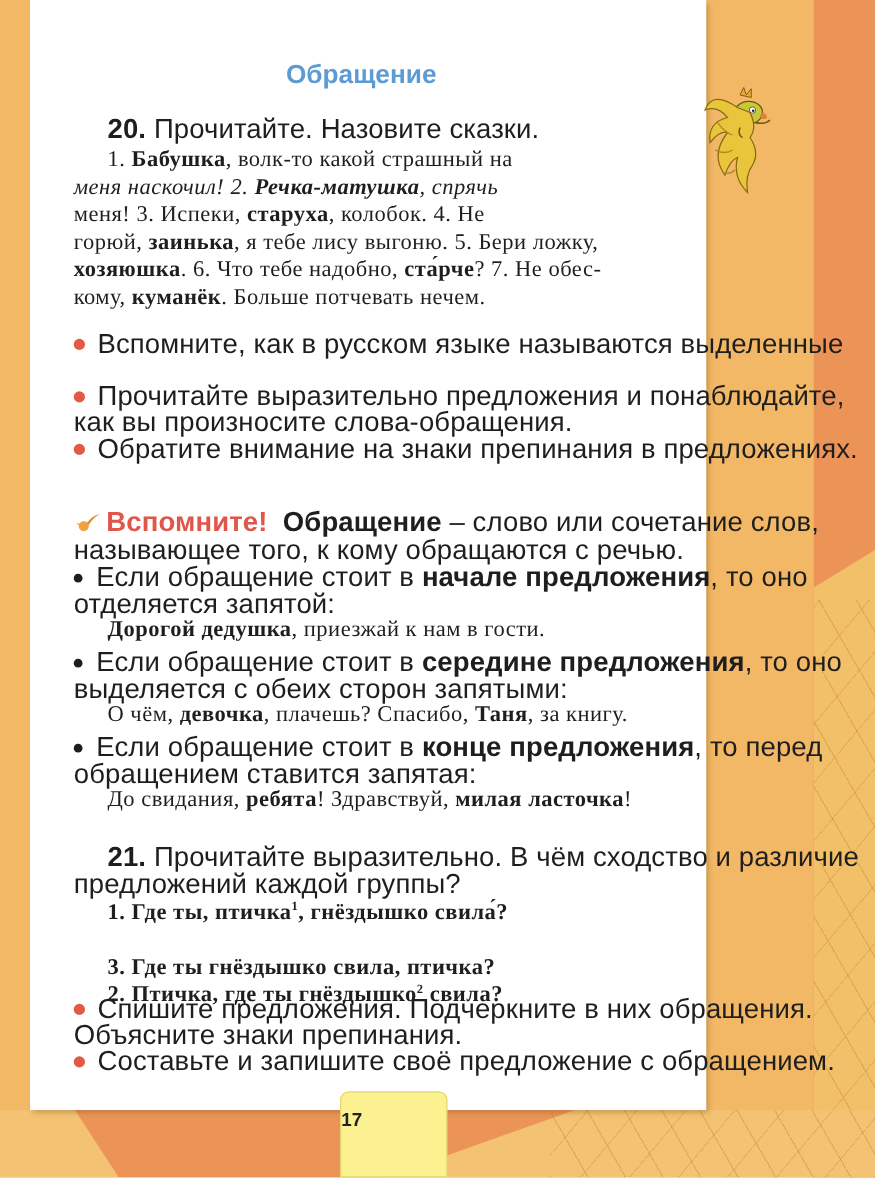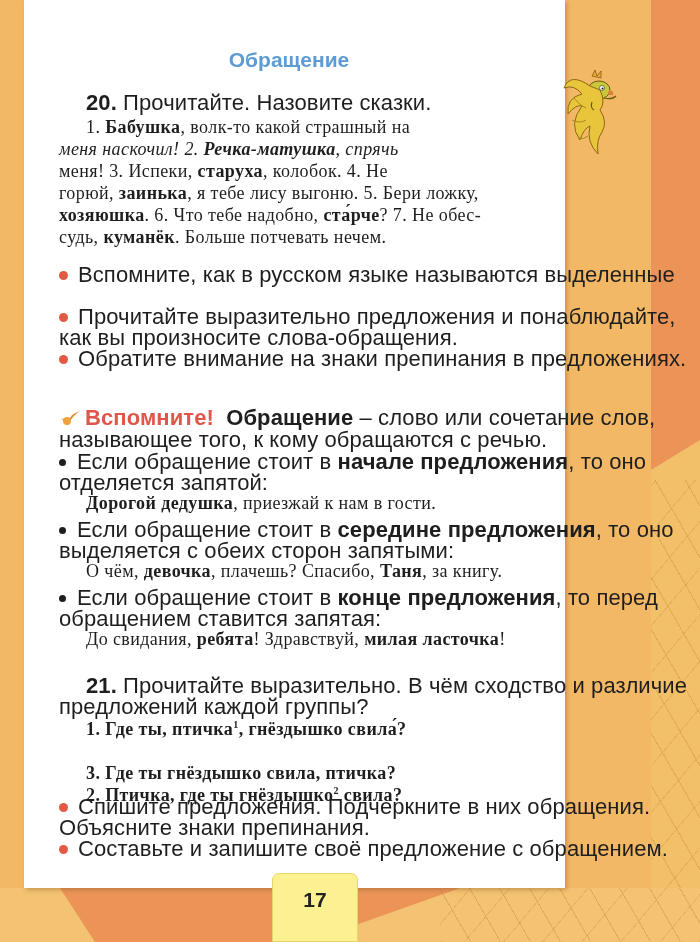--- a/index.html
+++ b/index.html
@@ -43,24 +43,24 @@
     background: #ffffff;
     box-shadow: 2px 2px 4px rgba(120,80,20,0.35);
     margin-left: 24px;
   }
 
   .page-tab {
     position: absolute; left: 272px; top: 873px; width: 86px; height: 69px;
     background: #fbf190;
     border-radius: 7px 7px 0 0;
     border: 1px solid #e6d66c;
-    text-align: center;
+    text-align: left;
     font-family: "Liberation Sans", sans-serif;
     font-weight: bold;
-    font-size: 21px;
+    font-size: 15px;
     padding-top: 14px;
     color: #222;
   }
 
   .title {
     position: absolute; left: 0; top: 48px; width: 530px;
     text-align: center;
     font-family: "Liberation Sans", sans-serif;
     font-weight: bold; font-size: 21px;
     color: #5c9bd3;
@@ -118,21 +118,21 @@
     <span class="ex-num">20.</span>
     <span>Прочитайте. Назовите сказки.</span>
   </div>
 
   <div id="ex20-text">
       <div class="line serif" style="left: 62px; top: 117px;"><span>1. </span><b>Бабушка</b><span>, волк-то какой страшный на</span></div>
       <div class="line serif" style="left: 35px; top: 139px; font-style: italic;"><span>меня наскочил! 2. </span><b>Речка-матушка</b><span>, спрячь</span></div>
       <div class="line serif" style="left: 35px; top: 161px;"><span>меня! 3. Испеки, </span><b>старуха</b><span>, колобок. 4. Не</span></div>
       <div class="line serif" style="left: 35px; top: 183px;"><span>горюй, </span><b>заинька</b><span>, я тебе лису выгоню. 5. Бери ложку,</span></div>
       <div class="line serif" style="left: 35px; top: 205px;"><b>хозяюшка</b><span>. 6. Что тебе надобно, </span><b>ста́рче</b><span>? 7. Не обес-</span></div>
-      <div class="line serif" style="left: 35px; top: 227px;"><span>судь, </span><b>куманёк</b><span>. Больше потчевать нечем.</span></div>
+      <div class="line serif" style="left: 35px; top: 227px;"><span>кому, </span><b>куманёк</b><span>. Больше потчевать нечем.</span></div>
     </div>
 
   <div class="line sans bullet-red" style="left:35px; top:262px;"><span>Вспомните, как в русском языке называются выделенные</span></div>
   <div class="line sans bullet-red" style="left:35px; top:304px;"><span>Прочитайте выразительно предложения и понаблюдайте,</span></div>
   <div class="line sans bullet-red" style="left:35px; top:346px;"><span>Обратите внимание на знаки препинания в предложениях.</span></div>
   <div class="line sans" style="left:35px; top:325px;">как вы произносите слова-обращения.</div>
 
   <div class="line sans" style="left:35px; top:405px;">
     <svg class="check-icon" viewBox="0 0 22 18">
       <path d="M2 9 q4 1 7 6 q5 -10 12 -14 q-8 2 -12 10 q-3 -3 -7 -2 z" fill="#e58a2e"></path>

